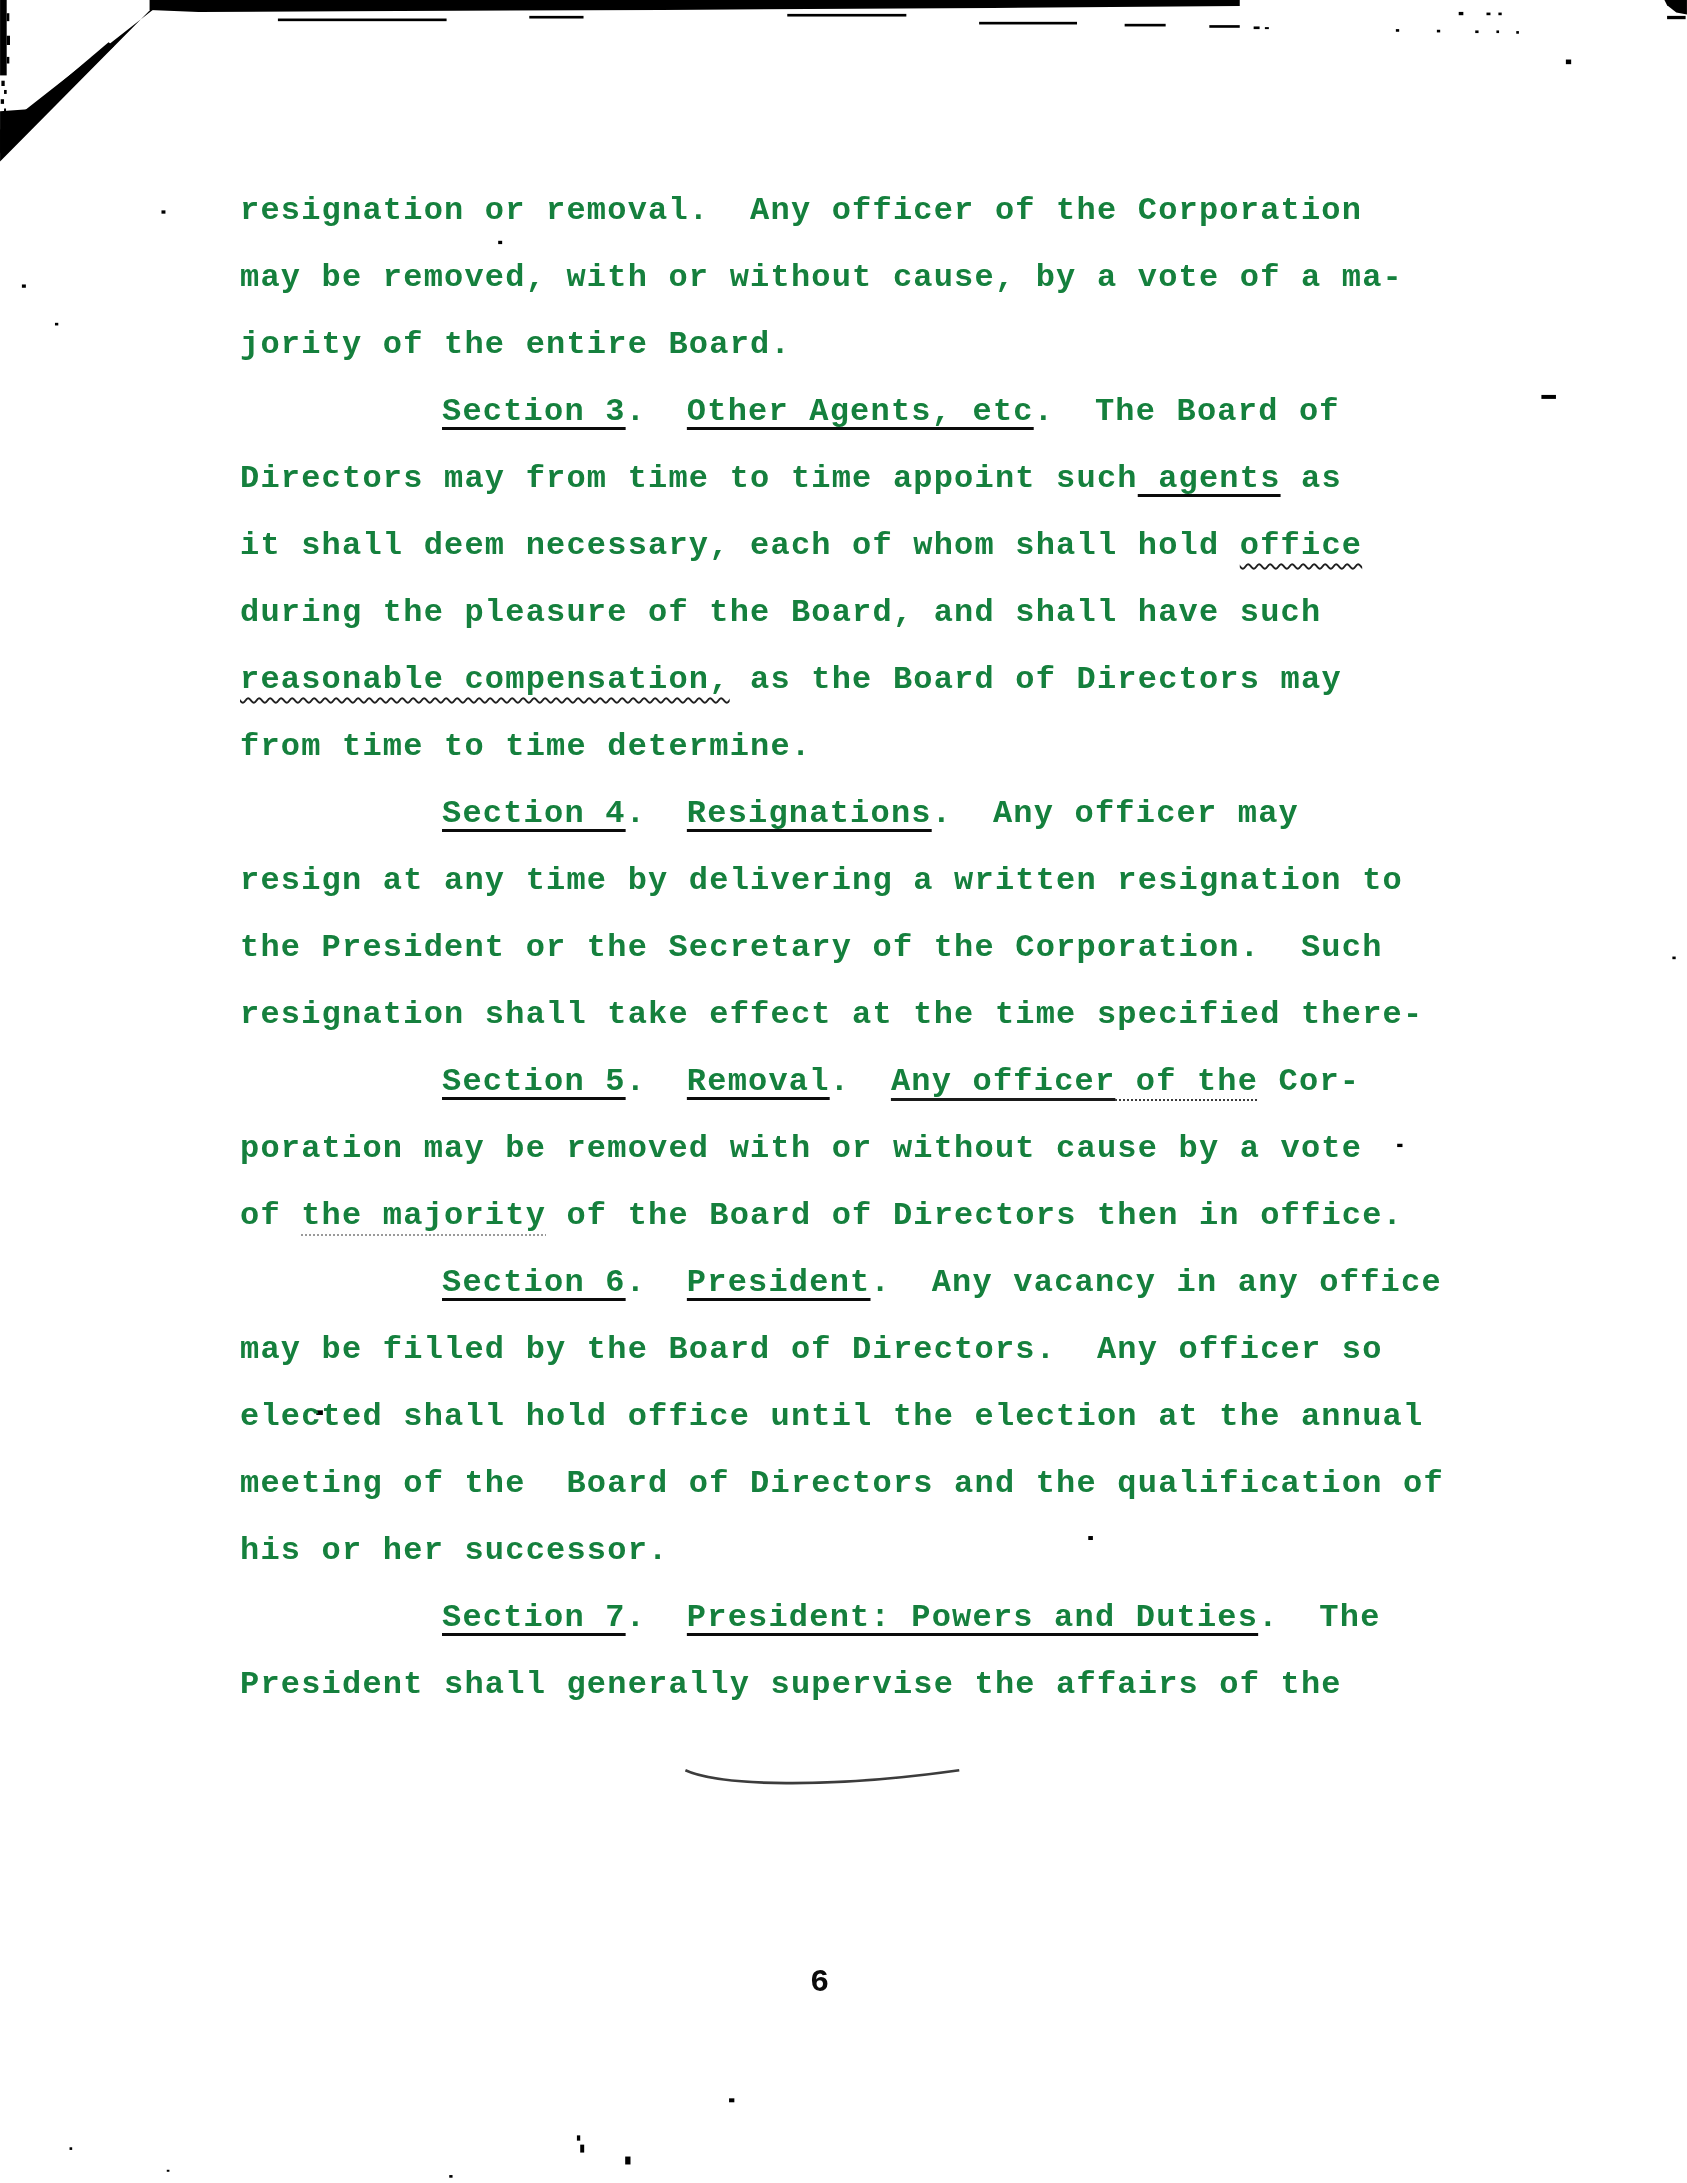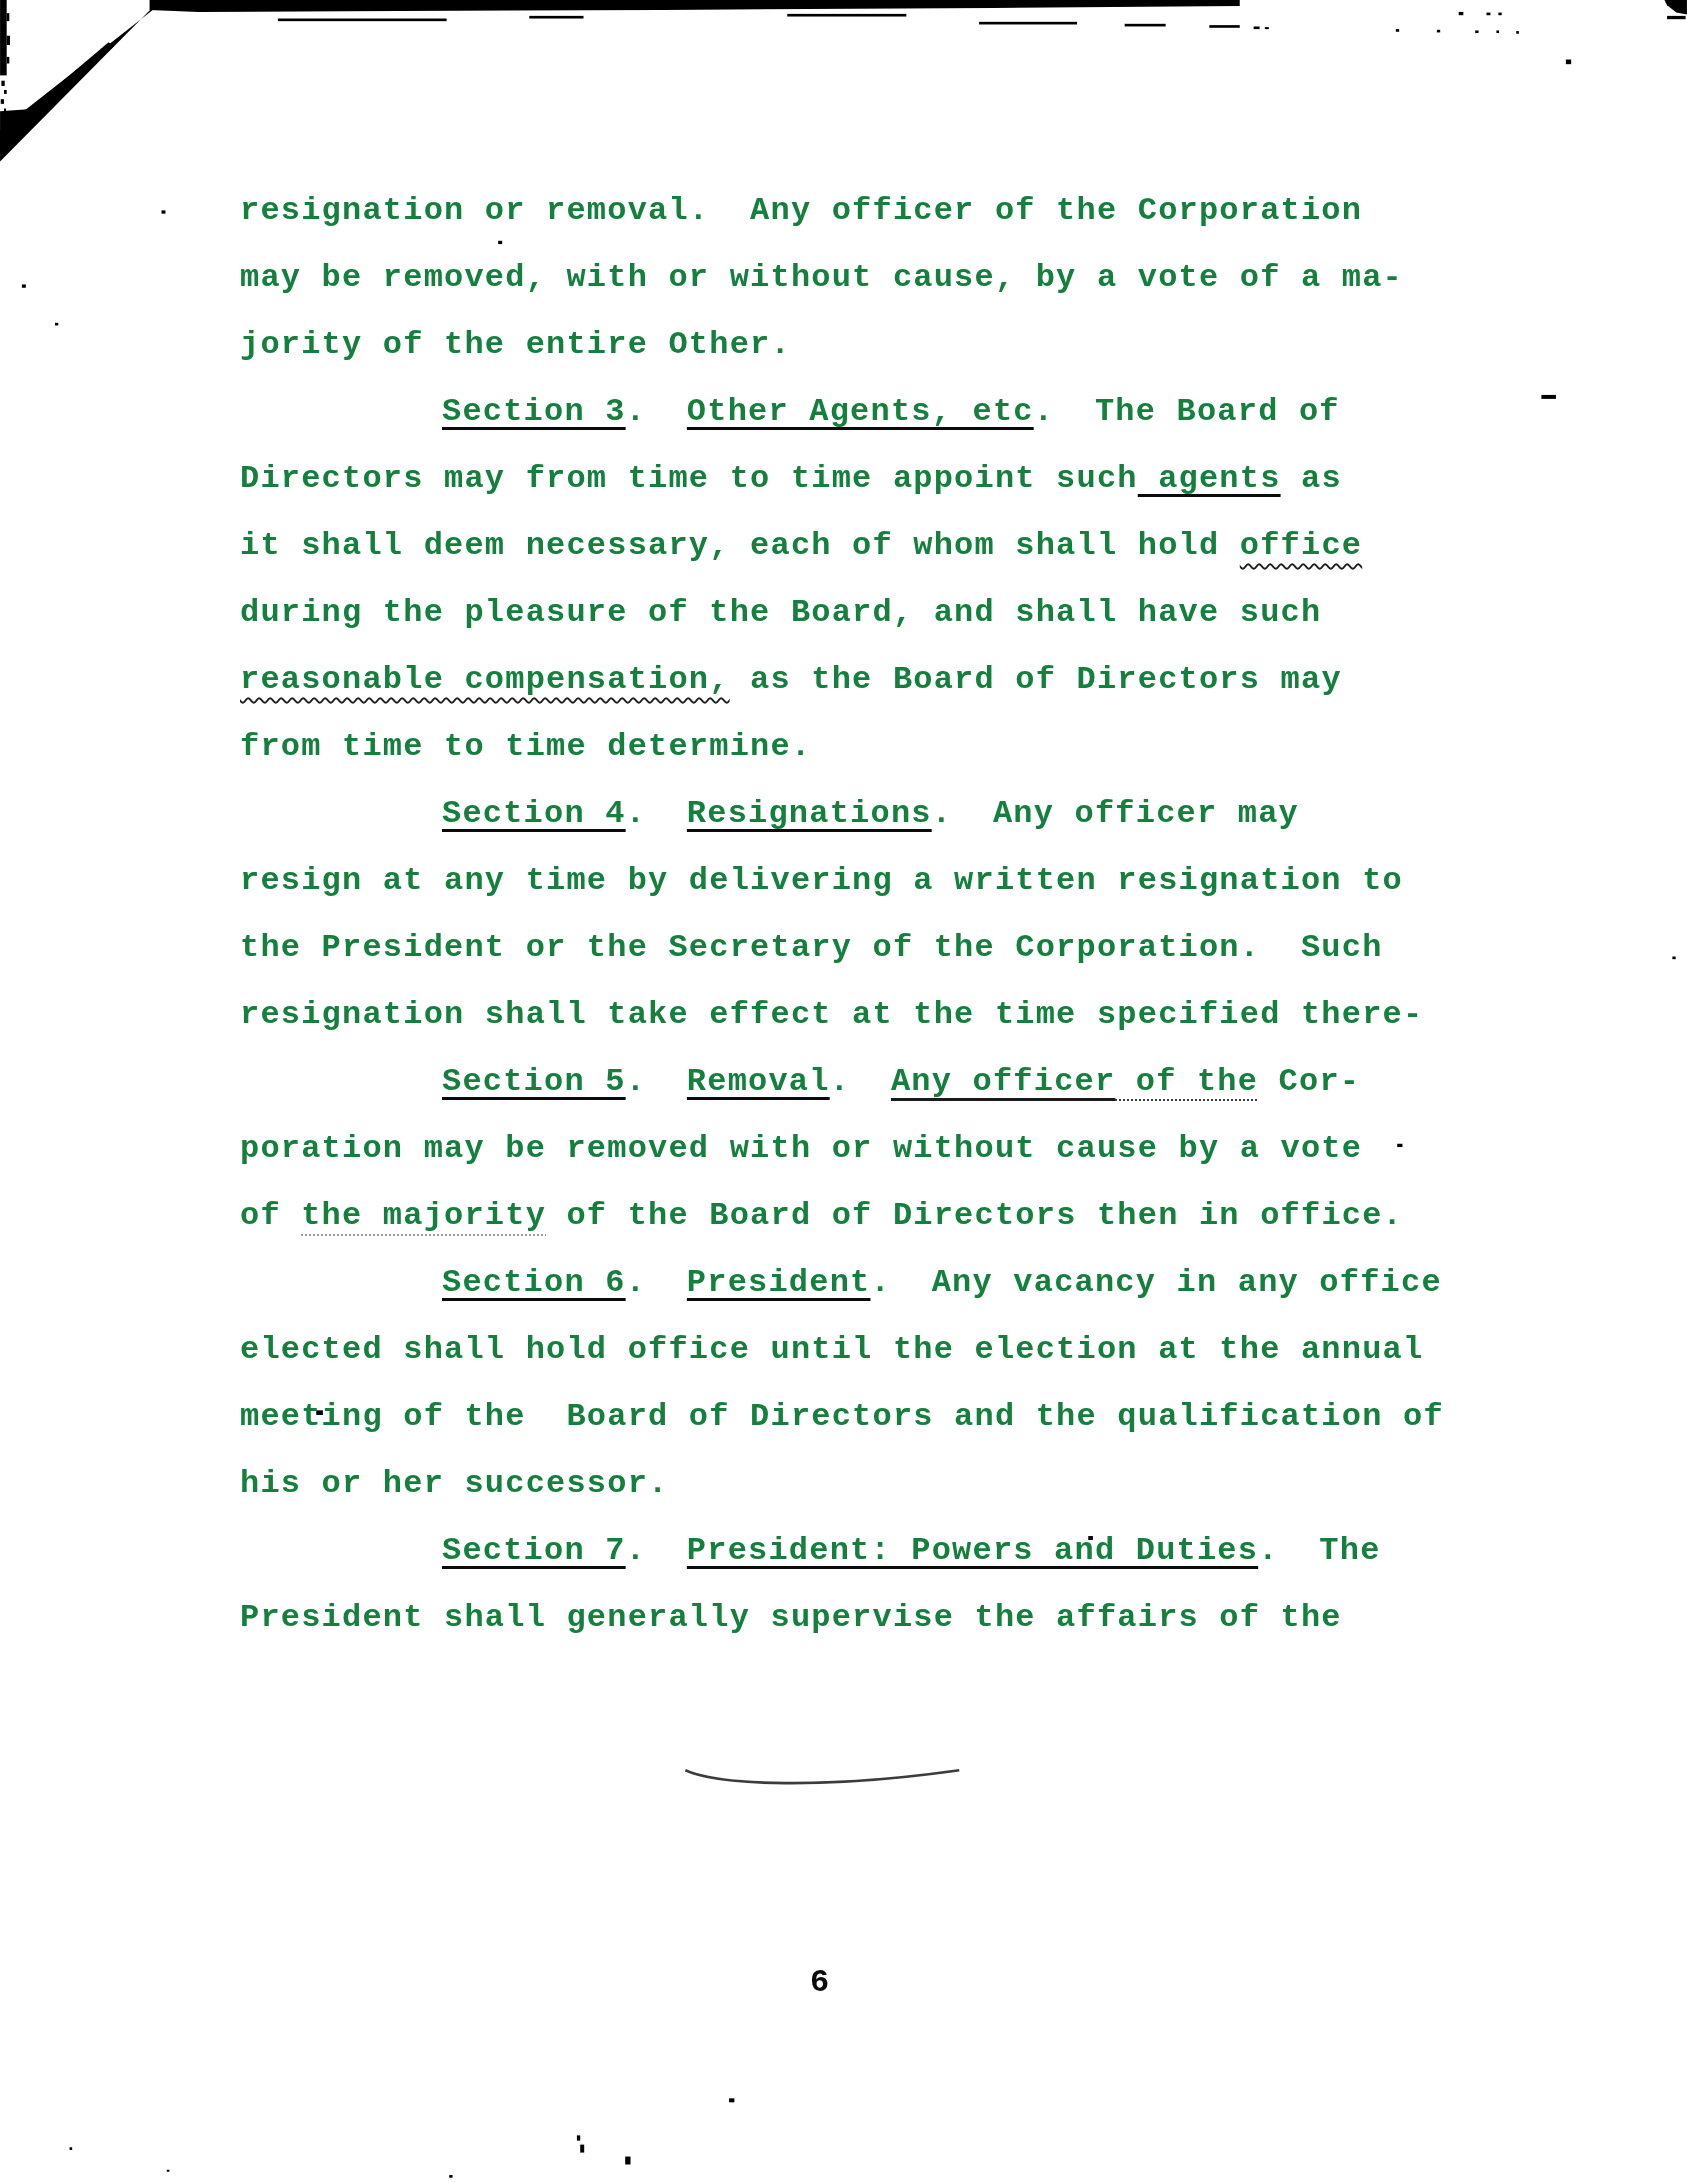--- a/index.html
+++ b/index.html
@@ -157,35 +157,36 @@
         <rect x="105" y="3246" width="4" height="4"></rect>
       </g>
 
       <path d="M 1036 2676 C 1090 2700, 1250 2704, 1450 2676" fill="none" stroke="#1a1a1a" stroke-width="4" opacity="0.85"></path>
     </g>
   </svg>
 
   <div class="textblock" id="textblock">
       <div class="line"><span>resignation or removal.  Any officer of the Corporation</span></div>
       <div class="line"><span>may be removed, with or without cause, by a vote of a ma-</span></div>
-      <div class="line"><span>jority of the entire Other.</span></div>
+      <div class="line"><span>jority of the entire Board.</span></div>
       <div class="line indent"><span class="u-typed">Section 3</span><span>.  </span><span class="u-typed">Other Agents, etc</span><span>.  The Board of</span></div>
       <div class="line"><span>Directors may from time to time appoint such</span><span class="u-typed"> agents</span><span> as</span></div>
       <div class="line"><span>it shall deem necessary, each of whom shall hold </span><span class="u-wavy">office</span></div>
       <div class="line"><span>during the pleasure of the Board, and shall have such</span></div>
       <div class="line"><span class="u-wavy">reasonable compensation,</span><span> as the Board of Directors may</span></div>
       <div class="line"><span>from time to time determine.</span></div>
       <div class="line indent"><span class="u-typed">Section 4</span><span>.  </span><span class="u-typed">Resignations</span><span>.  Any officer may</span></div>
       <div class="line"><span>resign at any time by delivering a written resignation to</span></div>
       <div class="line"><span>the President or the Secretary of the Corporation.  Such</span></div>
       <div class="line"><span>resignation shall take effect at the time specified there-</span></div>
       <div class="line indent"><span class="u-typed">Section 5</span><span>.  </span><span class="u-typed">Removal</span><span>.  </span><span class="u-pencil">Any officer</span><span class="u-dots"> of the</span><span> Cor-</span></div>
       <div class="line"><span>poration may be removed with or without cause by a vote</span></div>
       <div class="line"><span>of </span><span class="u-smudge">the majority</span><span> of the Board of Directors then in office.</span></div>
       <div class="line indent"><span class="u-typed">Section 6</span><span>.  </span><span class="u-typed">President</span><span>.  Any vacancy in any office</span></div>
+      <div class="line"><span>may be filled by the Board of Directors.  Any officer so</span></div>
       <div class="line"><span>elected shall hold office until the election at the annual</span></div>
       <div class="line"><span>meeting of the  Board of Directors and the qualification of</span></div>
       <div class="line"><span>his or her successor.</span></div>
       <div class="line indent"><span class="u-typed">Section 7</span><span>.  </span><span class="u-typed">President: Powers and Duties</span><span>.  The</span></div>
       <div class="line"><span>President shall generally supervise the affairs of the</span></div>
     </div>
 
   <div class="pageno">6</div>
 
 </div>

